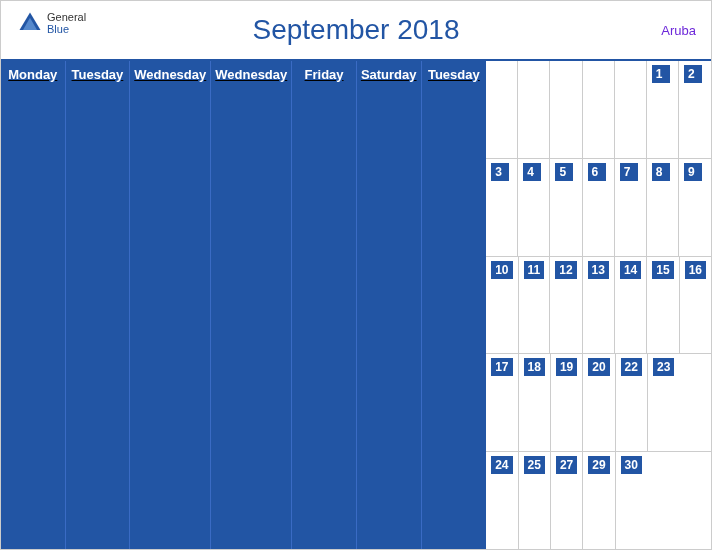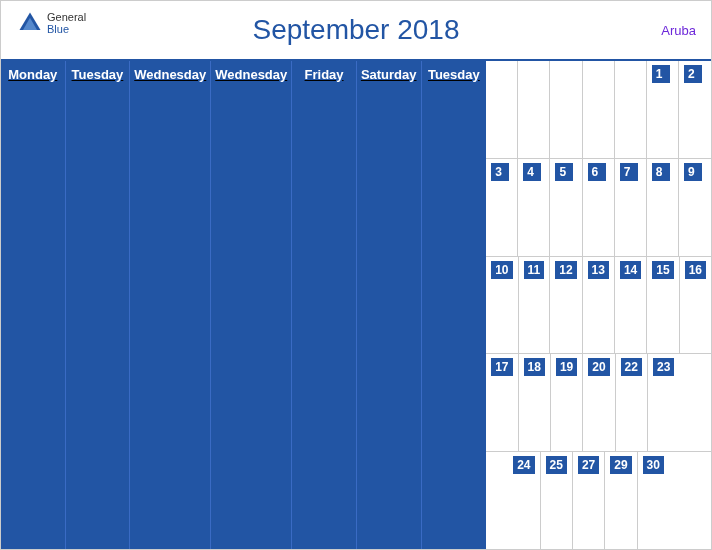--- a/index.html
+++ b/index.html
@@ -96,21 +96,20 @@
       flex-direction: column;
     }
     .week-row {
       flex: 1;
       display: grid;
       grid-template-columns: repeat(7, 1fr);
       border-bottom: 1px solid #ccc;
     }
     .week-row:last-child {
       border-bottom: none;
-      margin-left: 22px;
     }
     .day-cell {
       border-right: 1px solid #ccc;
       padding: 3px 5px;
       vertical-align: top;
       position: relative;
     }
     .day-cell:last-child {
       border-right: none;
     }

